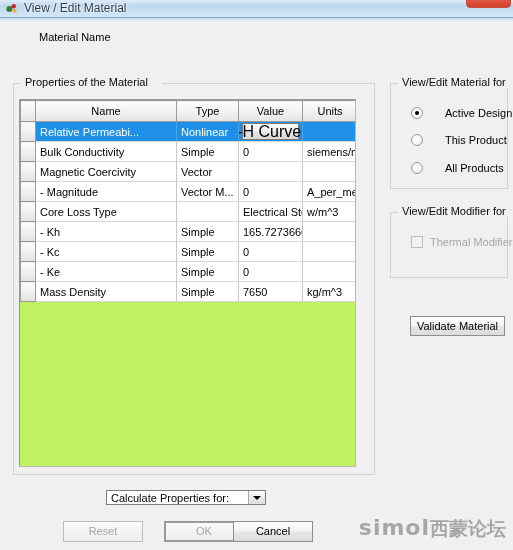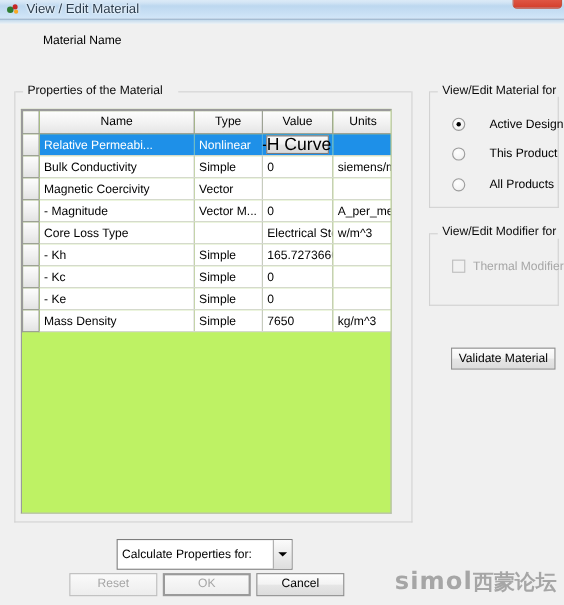--- a/index.html
+++ b/index.html
@@ -86,21 +86,21 @@
     border: 1px solid #8e8e8e;
     font-size: 11px;
     color: #000;
     text-align: center;
     line-height: 1;
     display: flex; align-items: center; justify-content: center;
     white-space: nowrap;
   }
   .btn.disabled { color: #a6a6a6; border-color: #bdbdbd;
     background: linear-gradient(to bottom, #fafafa, #ededed); }
-  .btn.default { border: 2px solid #9a9a9a; }
+  .btn.default { border: 2px solid #9a9a9a; margin-left: 16px; }
 
   
   .grid-outer {
     position: absolute;
     background: #bef264;
     border: 1px solid #9a9a9a;
     border-right-color: #b8b8b8; border-bottom-color: #b8b8b8;
     overflow: hidden;
   }
   .grid-table { border-collapse: collapse; table-layout: fixed; width: 336px; }
@@ -327,21 +327,21 @@
     <div class="gb-top-left"></div>
     <div class="gb-caption">View/Edit Modifier for</div>
   </div>
   <div class="check-row" style="left:411px; top:236px;">
     <span class="check-mark"></span>
     <span class="clabel">Thermal Modifier</span>
   </div>
 
   <div class="btn" style="left:410px; top:316px; width:95px; height:20px;">Validate Material</div>
 
-  <div class="combo" style="left:106px; top:490px; width:160px; height:28px;">
+  <div class="combo" style="left:106px; top:490px; width:160px; height:15px;">
     <span class="ctext">Calculate Properties for:</span>
     <span class="carrow">
         <i></i>
       </span>
   </div>
 
   <div class="btn disabled" style="left:63px; top:521px; width:80px; height:21px;">Reset</div>
   <div class="btn disabled default" style="left:148px; top:521px; width:80px; height:21px;">OK</div>
   <div class="btn" style="left:233px; top:521px; width:80px; height:21px;">Cancel</div>
 

